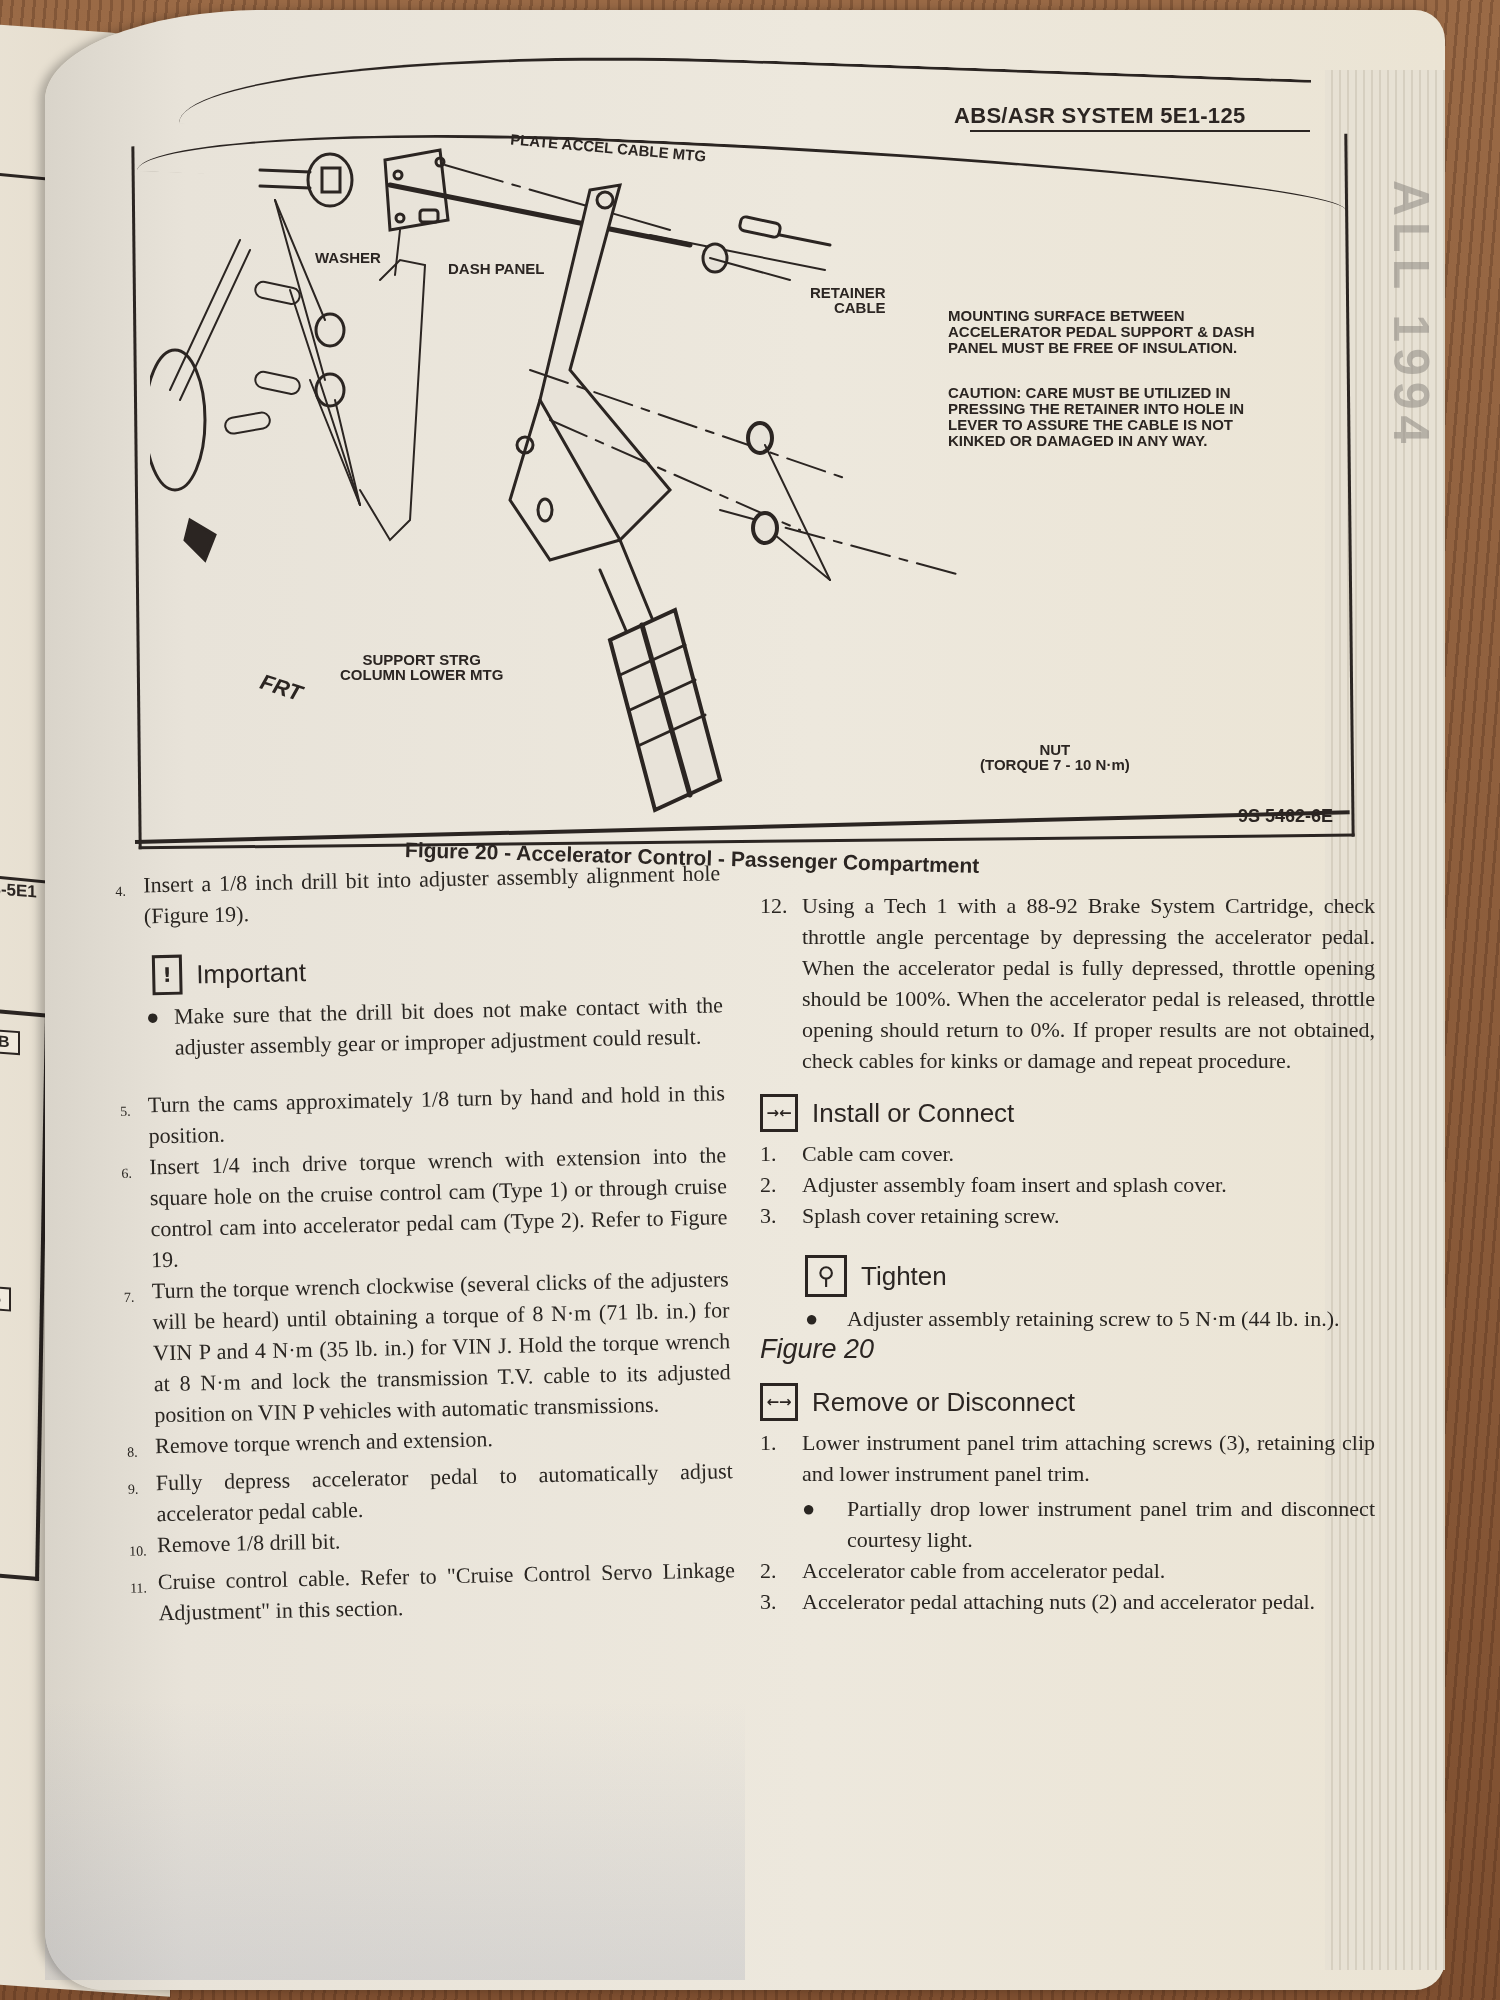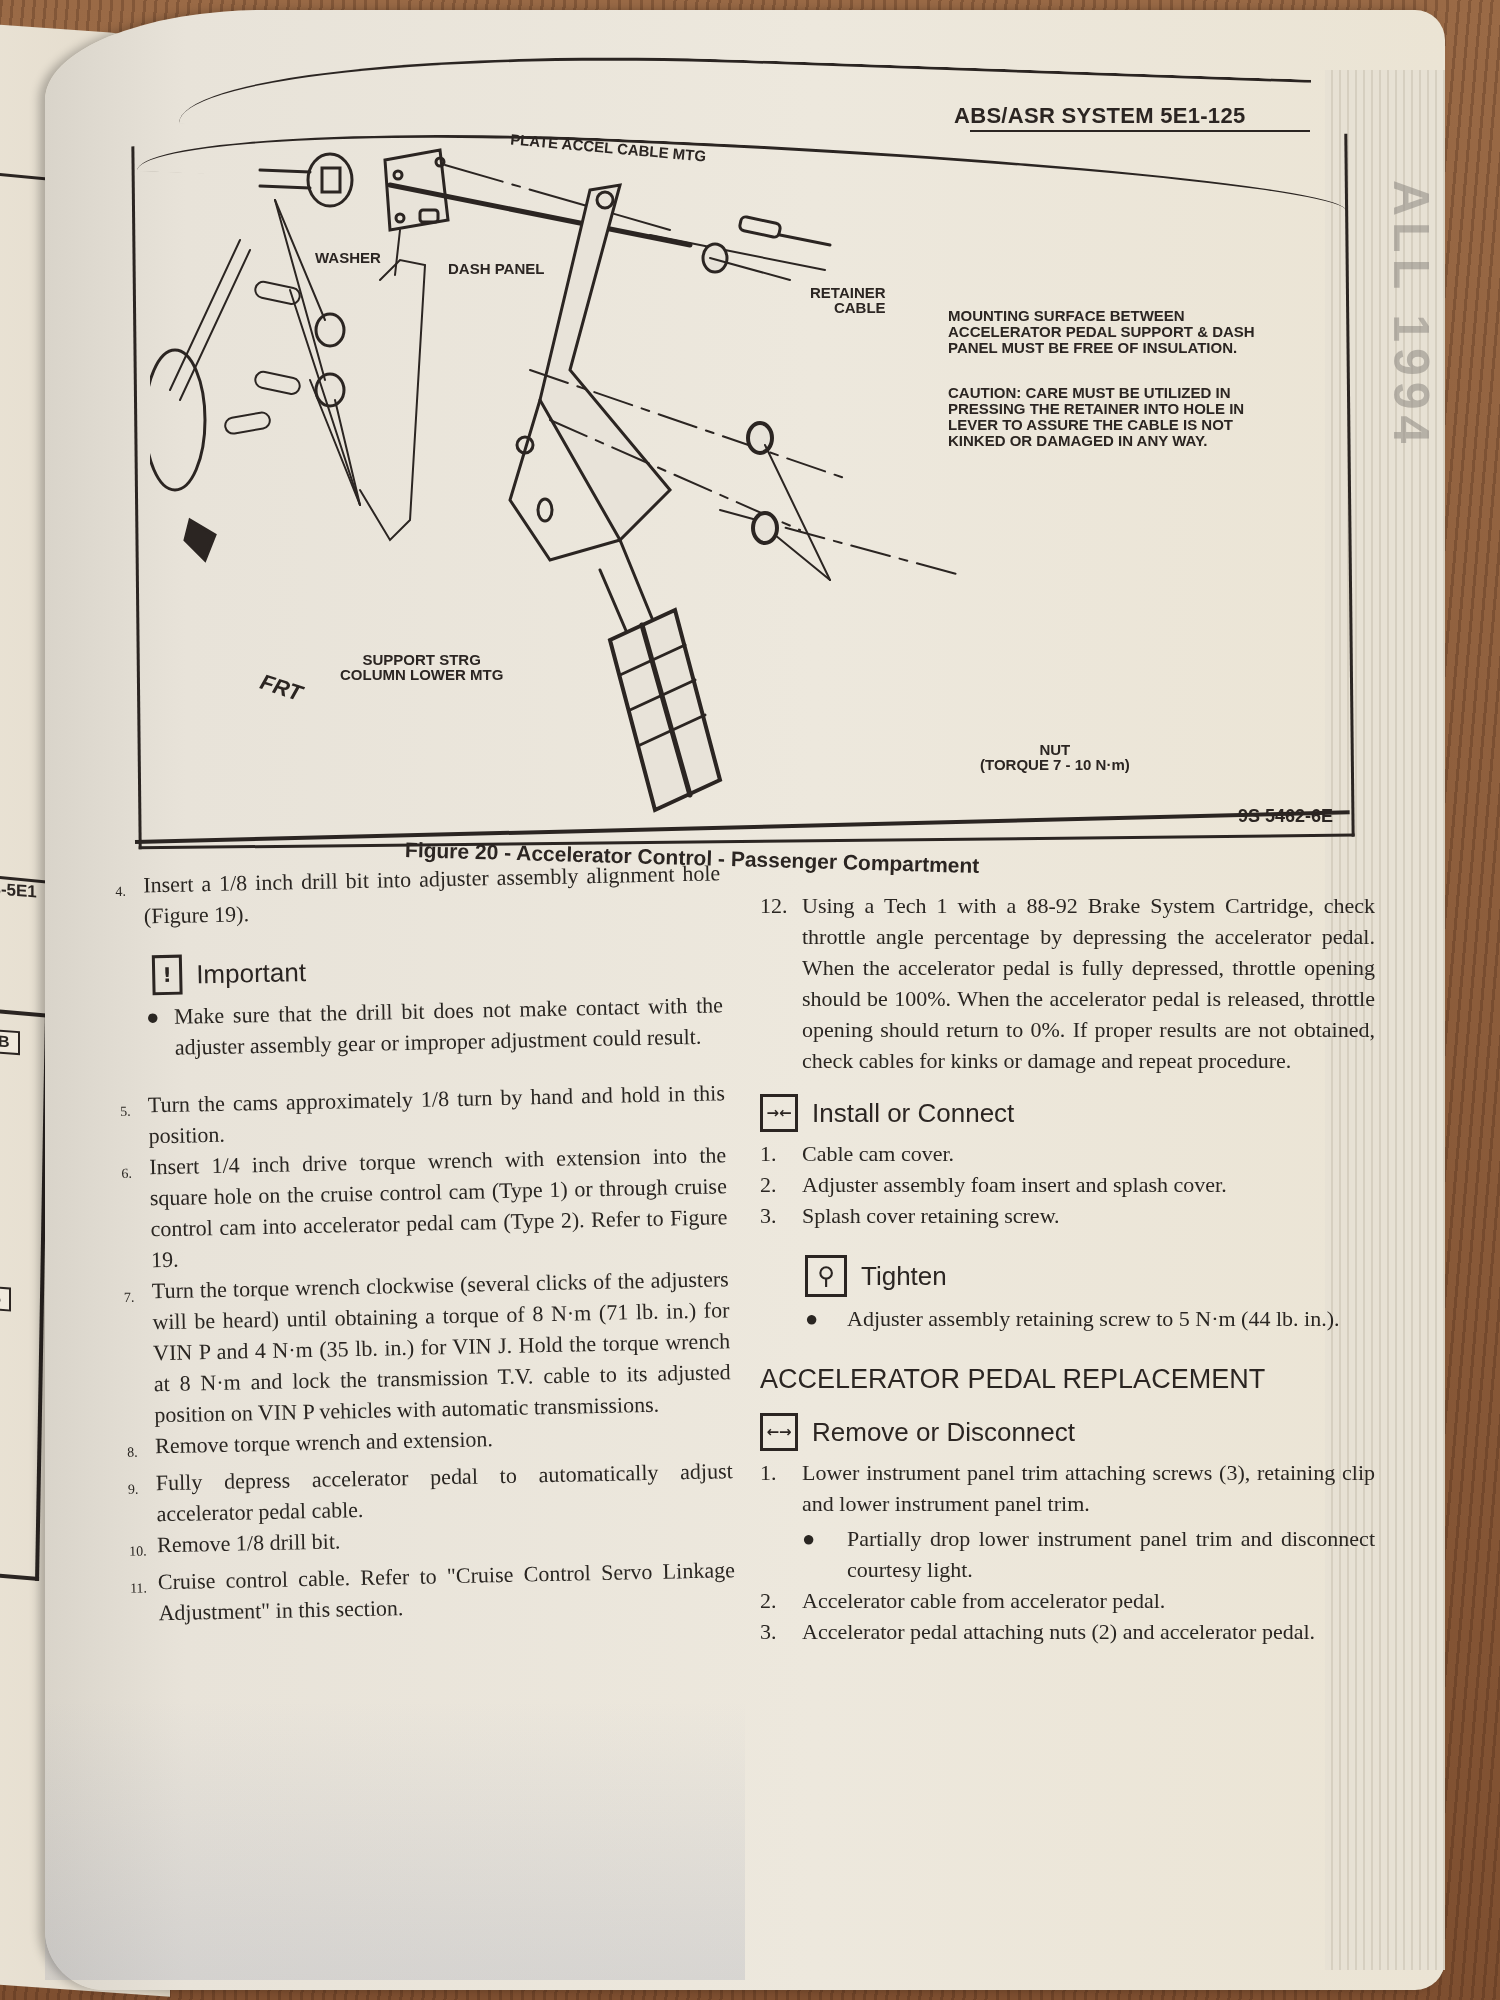--- a/index.html
+++ b/index.html
@@ -329,21 +329,21 @@
 
   <div class="section-head" style="margin-left:45px; margin-top:24px;">
     <span class="icon-box" style="width:42px;height:42px;font-size:24px;">⚲</span>
     <span>Tighten</span>
   </div>
   <div class="bullet" style="margin-left:45px;">
     <span class="dot" style="width:42px;">●</span>
     <span class="txt">Adjuster assembly retaining screw to 5 N·m (44 lb. in.).</span>
   </div>
 
-  <div class="big-head">ACCELERATOR PEDAL REPLACEMENT</div>
+  <div class="big-sub">Figure 20</div>
 
   <div class="section-head">
     <span class="icon-box" style="font-size:15px;">←→</span>
     <span>Remove or Disconnect</span>
   </div>
   <div class="step step-r">
     <span class="num">1.</span>
     <span class="txt">Lower instrument panel trim attaching screws (3), retaining clip and lower instrument panel trim.</span>
   </div>
   <div class="bullet" style="margin-left:42px;">

